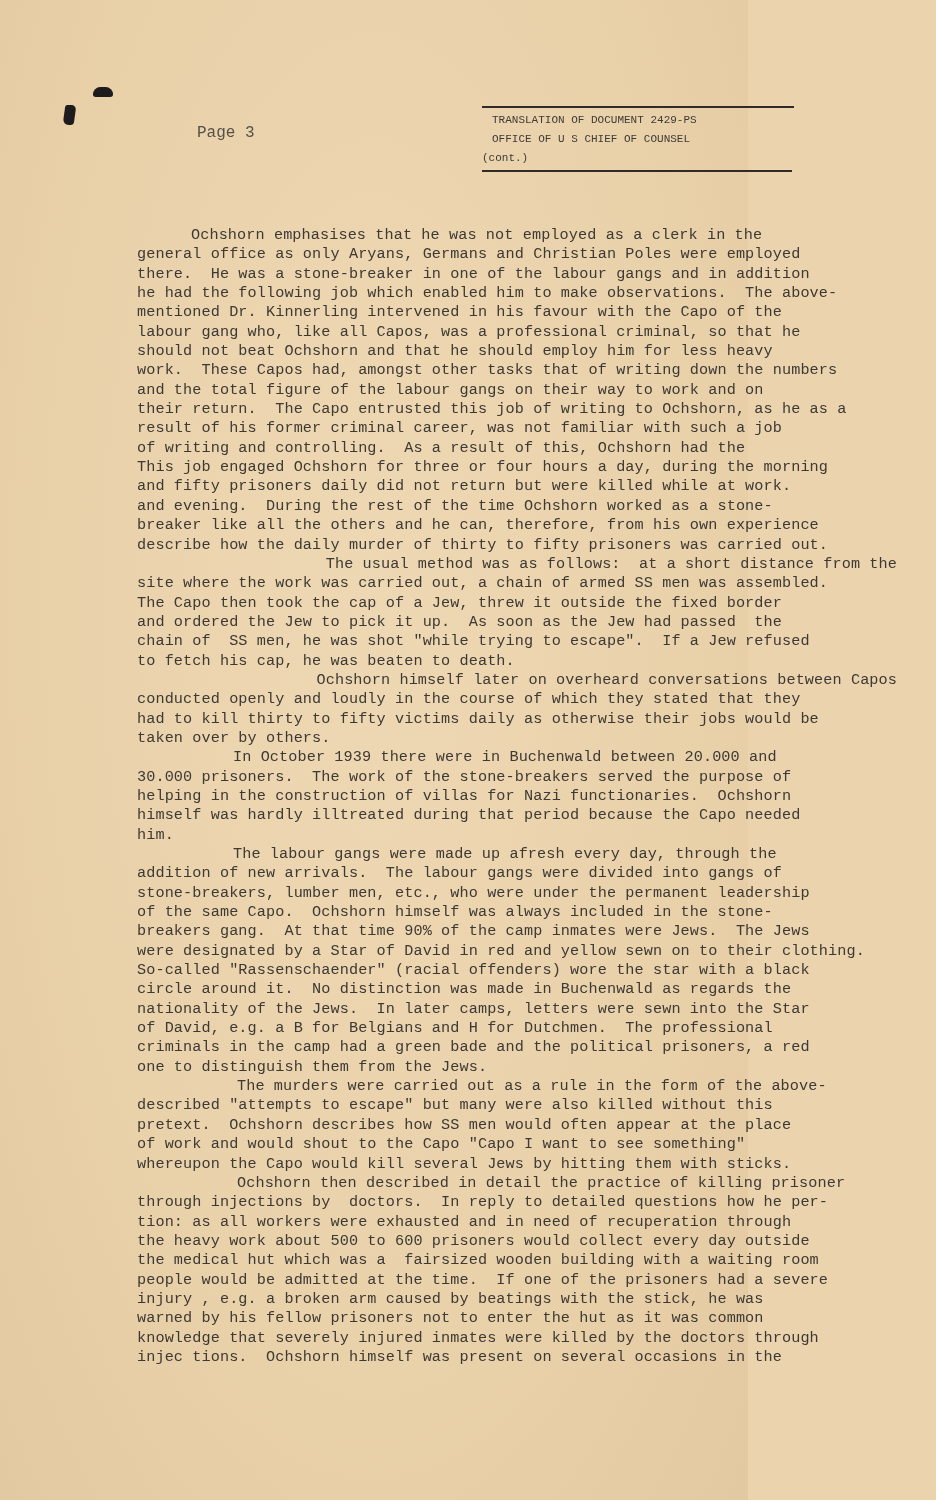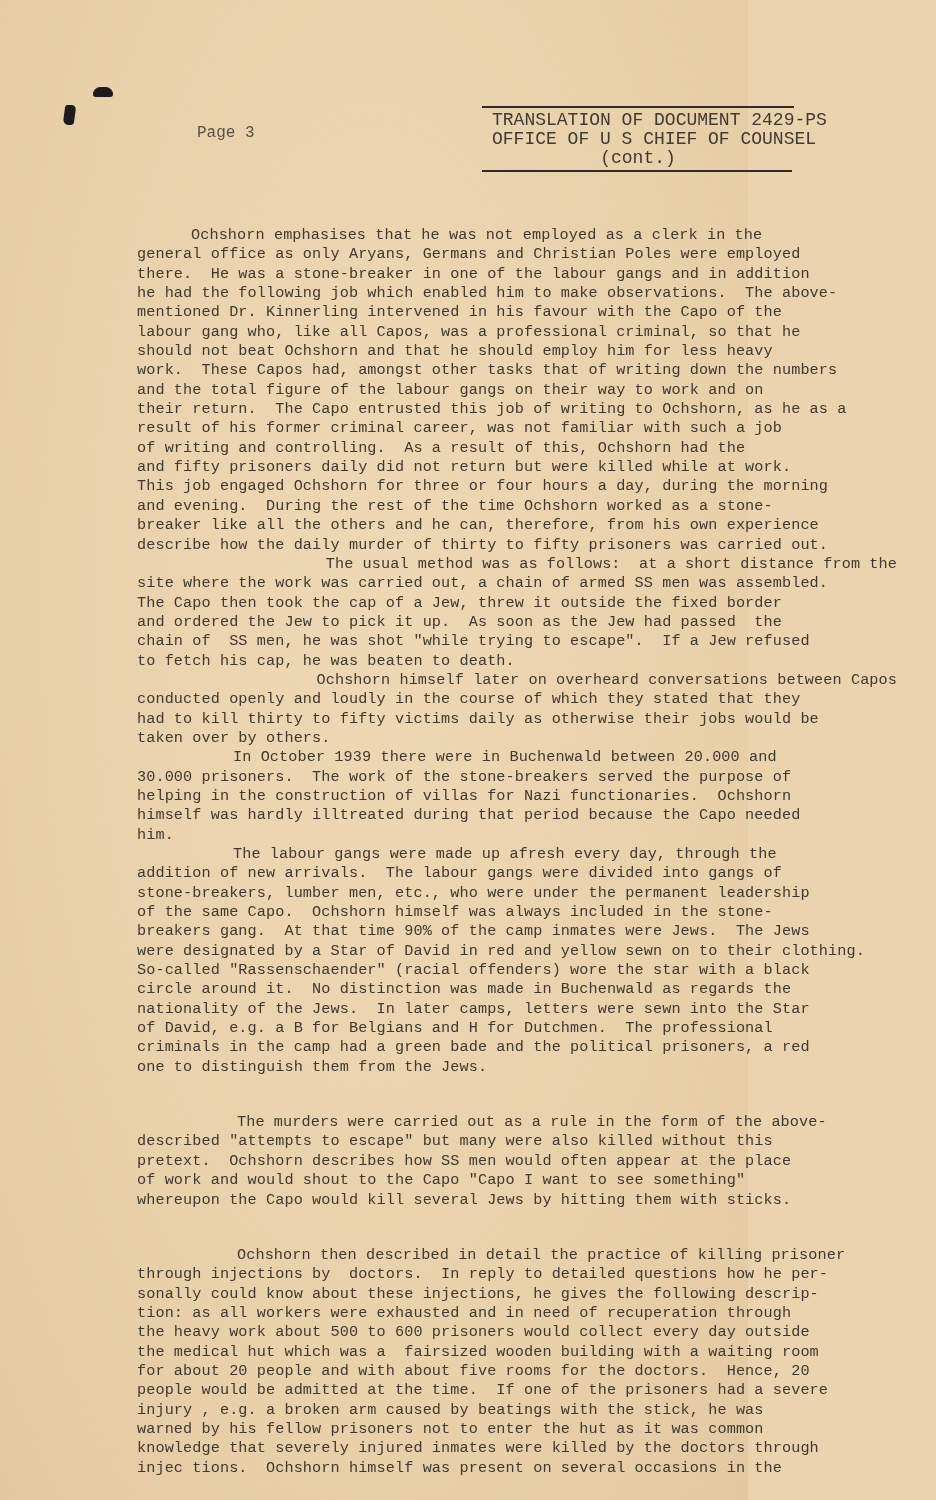--- a/index.html
+++ b/index.html
@@ -12,28 +12,28 @@
   .page {
     position: relative; width: 748px; height: 1500px;
     background: radial-gradient(ellipse at 50% 40%, #eed8b3 0%, #e9d1aa 60%, #e3c9a1 100%);
   }
   .mark1 { position: absolute; left: 64px; top: 105px; width: 11px; height: 20px; background: #1d1b1d; border-radius: 2px 5px 3px 6px; transform: skewX(-8deg); }
   .mark2 { position: absolute; left: 93px; top: 87px; width: 20px; height: 10px; background: #1d1b1d; border-radius: 8px 8px 3px 3px; }
   .page-num { position: absolute; left: 197px; top: 124px; font-size: 16px; color: #55504a; }
   .header-block { position: absolute; left: 482px; top: 106px; width: 312px; }
   .rule-top { height: 2px; background: #2e2b28; margin-bottom: 3px; }
   .rule-bot { height: 2px; background: #2e2b28; margin-top: 2px; width: 310px; }
-  .hdr-line { font-size: 18px; line-height: 19px; color: #3e3a36; text-align: left; padding-left: 10px; white-space: pre; }
-  .hdr-cont { text-align: center; text-decoration: none; padding-left: 0; }
+  .hdr-line { font-size: 11px; line-height: 19px; color: #3e3a36; text-align: left; padding-left: 10px; white-space: pre; }
+  .hdr-cont { text-align: left; text-decoration: none; padding-left: 0; }
   .body-text { position: absolute; left: 137px; top: 226px; width: 760px; }
   .ln { font-size: 15.2px; line-height: 19.35px; white-space: pre; color: #3d3934; letter-spacing: 0.1px; }
   .ind1 { padding-left: 54px; }
   .ind2 { padding-left: 86px; text-align: right; }
   .ind3 { padding-left: 96px; }
-  .ind4 { padding-left: 100px; margin-top: 36px; }
+  .ind4 { padding-left: 100px; }
 </style>
 </head>
 <body>
 
 <div class="page">
   <div class="mark1"></div>
   <div class="mark2"></div>
 
   <div class="page-num">Page 3</div>
 
@@ -52,22 +52,22 @@
         <div class="ln">there.  He was a stone-breaker in one of the labour gangs and in addition</div>
         <div class="ln">he had the following job which enabled him to make observations.  The above-</div>
         <div class="ln">mentioned Dr. Kinnerling intervened in his favour with the Capo of the</div>
         <div class="ln">labour gang who, like all Capos, was a professional criminal, so that he</div>
         <div class="ln">should not beat Ochshorn and that he should employ him for less heavy</div>
         <div class="ln">work.  These Capos had, amongst other tasks that of writing down the numbers</div>
         <div class="ln">and the total figure of the labour gangs on their way to work and on</div>
         <div class="ln">their return.  The Capo entrusted this job of writing to Ochshorn, as he as a</div>
         <div class="ln">result of his former criminal career, was not familiar with such a job</div>
         <div class="ln">of writing and controlling.  As a result of this, Ochshorn had the</div>
+        <div class="ln">This job engaged Ochshorn for three or four hours a day, during the morning</div>
         <div class="ln">and fifty prisoners daily did not return but were killed while at work.</div>
-        <div class="ln">This job engaged Ochshorn for three or four hours a day, during the morning</div>
         <div class="ln">and evening.  During the rest of the time Ochshorn worked as a stone-</div>
         <div class="ln">breaker like all the others and he can, therefore, from his own experience</div>
         <div class="ln">describe how the daily murder of thirty to fifty prisoners was carried out.</div>
       </div>
       <div>
         <div class="ln ind2">The usual method was as follows:  at a short distance from the</div>
         <div class="ln">site where the work was carried out, a chain of armed SS men was assembled.</div>
         <div class="ln">The Capo then took the cap of a Jew, threw it outside the fixed border</div>
         <div class="ln">and ordered the Jew to pick it up.  As soon as the Jew had passed  the</div>
         <div class="ln">chain of  SS men, he was shot "while trying to escape".  If a Jew refused</div>
@@ -103,25 +103,23 @@
       <div>
         <div class="ln ind4">The murders were carried out as a rule in the form of the above-</div>
         <div class="ln">described "attempts to escape" but many were also killed without this</div>
         <div class="ln">pretext.  Ochshorn describes how SS men would often appear at the place</div>
         <div class="ln">of work and would shout to the Capo "Capo I want to see something"</div>
         <div class="ln">whereupon the Capo would kill several Jews by hitting them with sticks.</div>
       </div>
       <div>
         <div class="ln ind4">Ochshorn then described in detail the practice of killing prisoner</div>
         <div class="ln">through injections by  doctors.  In reply to detailed questions how he per-</div>
-        <div class="ln">sonally could know about these injections, he gives the following descrip-</div>
         <div class="ln">tion: as all workers were exhausted and in need of recuperation through</div>
         <div class="ln">the heavy work about 500 to 600 prisoners would collect every day outside</div>
         <div class="ln">the medical hut which was a  fairsized wooden building with a waiting room</div>
-        <div class="ln">for about 20 people and with about five rooms for the doctors.  Hence, 20</div>
         <div class="ln">people would be admitted at the time.  If one of the prisoners had a severe</div>
         <div class="ln">injury , e.g. a broken arm caused by beatings with the stick, he was</div>
         <div class="ln">warned by his fellow prisoners not to enter the hut as it was common</div>
         <div class="ln">knowledge that severely injured inmates were killed by the doctors through</div>
         <div class="ln">injec tions.  Ochshorn himself was present on several occasions in the</div>
       </div>
     </div>
 </div>
 
 </body></html>

